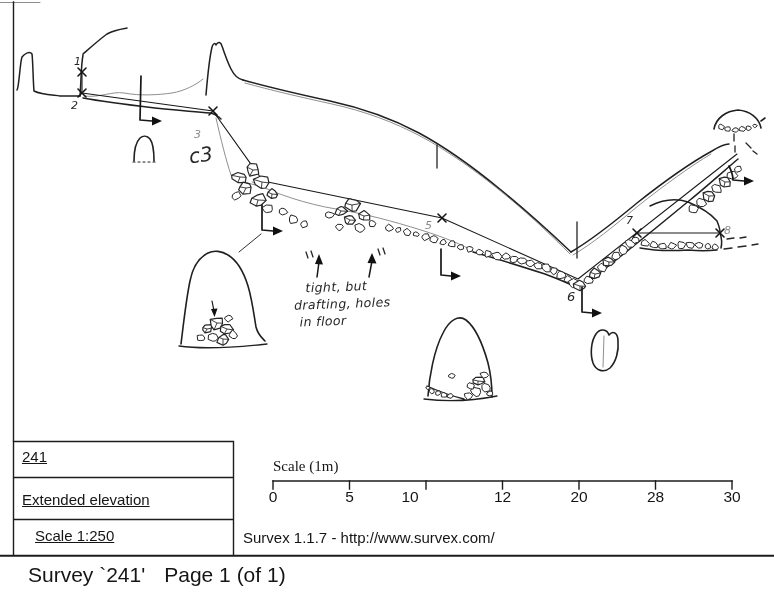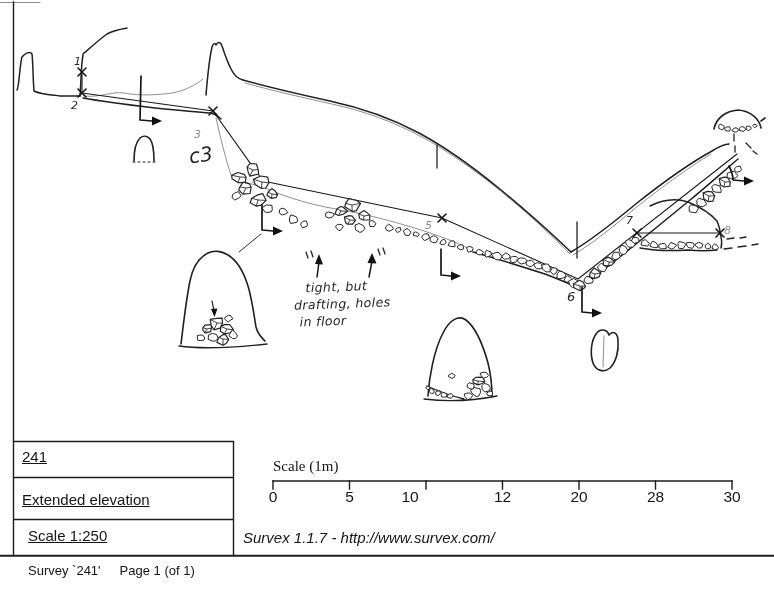--- a/index.html
+++ b/index.html
@@ -6,22 +6,22 @@
   body{width:774px;height:594px;background:#ffffff;position:relative;overflow:hidden;
        font-family:"Liberation Sans",sans-serif;color:#111;}
   .abs{position:absolute;}
   #sketch{position:absolute;left:0;top:0;}
   .print{font-family:"Liberation Sans",sans-serif;color:#151515;}
   .hand{font-family:"DejaVu Sans",sans-serif;font-style:italic;color:#262626;}
   .station{font-size:11px;}
   .info-text{font-size:15px;text-decoration:underline;}
   .scale-title{font-size:15px;font-family:Liberation Serif, serif;}
   .scale-num{font-size:15.5px;width:40px;text-align:center;}
-  .credit{font-size:15px;font-style:italic;}
-  .footer{font-size:13px;display:flex;gap:19px;white-space:pre;}
+  .credit{font-size:15px;}
+  .footer{font-size:21px;display:flex;gap:19px;white-space:pre;}
   .note{font-size:12.5px;line-height:17px;letter-spacing:.4px;transform:rotate(-2deg);}
   .note span{display:block;}
   .note .l1{margin-left:12px;}
   .note .l3{margin-left:5px;}
   .c3{font-size:20px;transform:rotate(-8deg);}
   .faint{opacity:.55;}
 </style>
 </head>
 <body>
 
@@ -246,21 +246,21 @@
 <span class="abs hand c3" style="left:189px;top:143px">c3</span>
 
 <div class="abs hand note" style="left:294px;top:278px">
   <span class="l1">tight, but</span>
   <span class="l2">drafting, holes</span>
   <span class="l3">in floor</span>
 </div>
 
 <div class="abs print info-text" style="left:22px;top:448px">241</div>
 <div class="abs print info-text" style="left:22px;top:491px">Extended elevation</div>
-<div class="abs print info-text" style="left:28px;top:527px">Scale 1:250</div>
+<div class="abs print info-text" style="left:35px;top:527px">Scale 1:250</div>
 
 <div class="abs print scale-title" style="left:273px;top:458px">Scale (1m)</div>
 <div class="abs print scale-num" style="left:253px;top:488px">0</div>
 <div class="abs print scale-num" style="left:329.5px;top:488px">5</div>
 <div class="abs print scale-num" style="left:390px;top:488px">10</div>
 <div class="abs print scale-num" style="left:482.5px;top:488px">12</div>
 <div class="abs print scale-num" style="left:559px;top:488px">20</div>
 <div class="abs print scale-num" style="left:635.5px;top:488px">28</div>
 <div class="abs print scale-num" style="left:712px;top:488px">30</div>
 

